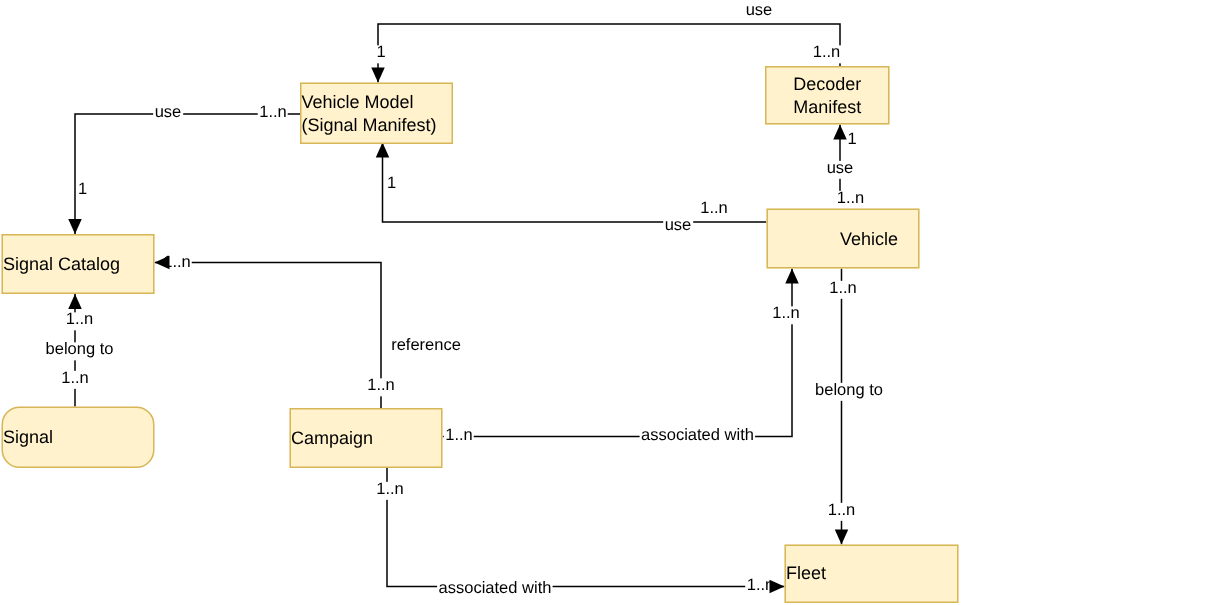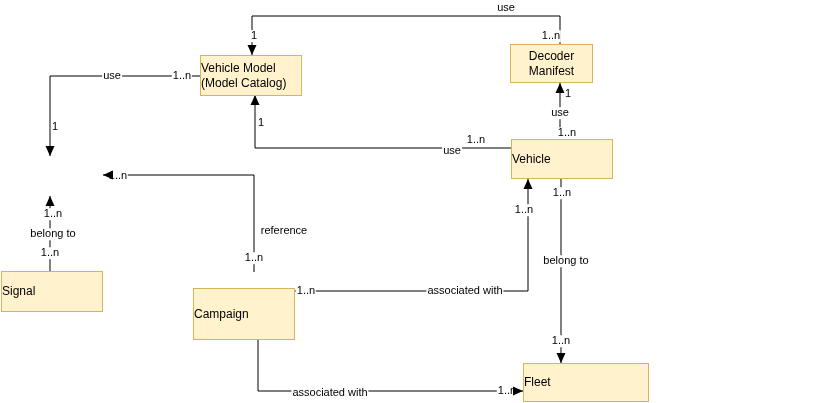--- a/index.html
+++ b/index.html
@@ -111,31 +111,34 @@
       <polygon points="560,83 555.5,93 564.5,93" class="arrow-head"></polygon>
       <polygon points="103,175 113,170.5 113,179.5" class="arrow-head"></polygon>
       <polygon points="50,196 45.5,206 54.5,206" class="arrow-head"></polygon>
       <polygon points="528,179 523.5,189 532.5,189" class="arrow-head"></polygon>
       <polygon points="561,363 556.5,353 565.5,353" class="arrow-head"></polygon>
       <polygon points="523,391 513,386.5 513,395.5" class="arrow-head"></polygon>
     </svg>
   <div class="layer" id="nodes-layer">
       <div class="entity-node" style="left: 200px; top: 55px; width: 102px; height: 41px;">
         <div>Vehicle Model</div>
-        <div>(Model Catalog)</div>
+        <div>(Signal Manifest)</div>
       </div>
       <div class="entity-node" style="left: 510px; top: 44px; width: 83px; height: 39px;">
         <div>Decoder Manifest</div>
       </div>
-      <div class="entity-node" style="left: 511px; top: 139px; width: 102px; height: 40px;">
+      <div class="entity-node" style="left: 1px; top: 156px; width: 102px; height: 40px;">
+        <div>Signal Catalog</div>
+      </div>
+      <div class="entity-node" style="left: 511px; top: 139px; width: 102px; height: 40px; padding-left: 48px;">
         <div>Vehicle</div>
       </div>
-      <div class="entity-node" style="left: 1px; top: 271px; width: 102px; height: 41px;">
+      <div class="entity-node" style="left: 1px; top: 271px; width: 102px; height: 41px; border-radius: 12px;">
         <div>Signal</div>
       </div>
-      <div class="entity-node" style="left: 193px; top: 272px; width: 102px; height: 52px; margin-top: 16px;">
+      <div class="entity-node" style="left: 193px; top: 272px; width: 102px; height: 40px;">
         <div>Campaign</div>
       </div>
-      <div class="entity-node" style="left: 523px; top: 363px; width: 126px; height: 39px;">
+      <div class="entity-node" style="left: 523px; top: 363px; width: 116px; height: 39px;">
         <div>Fleet</div>
       </div>
     </div>
 </div>
 
 </body></html>

